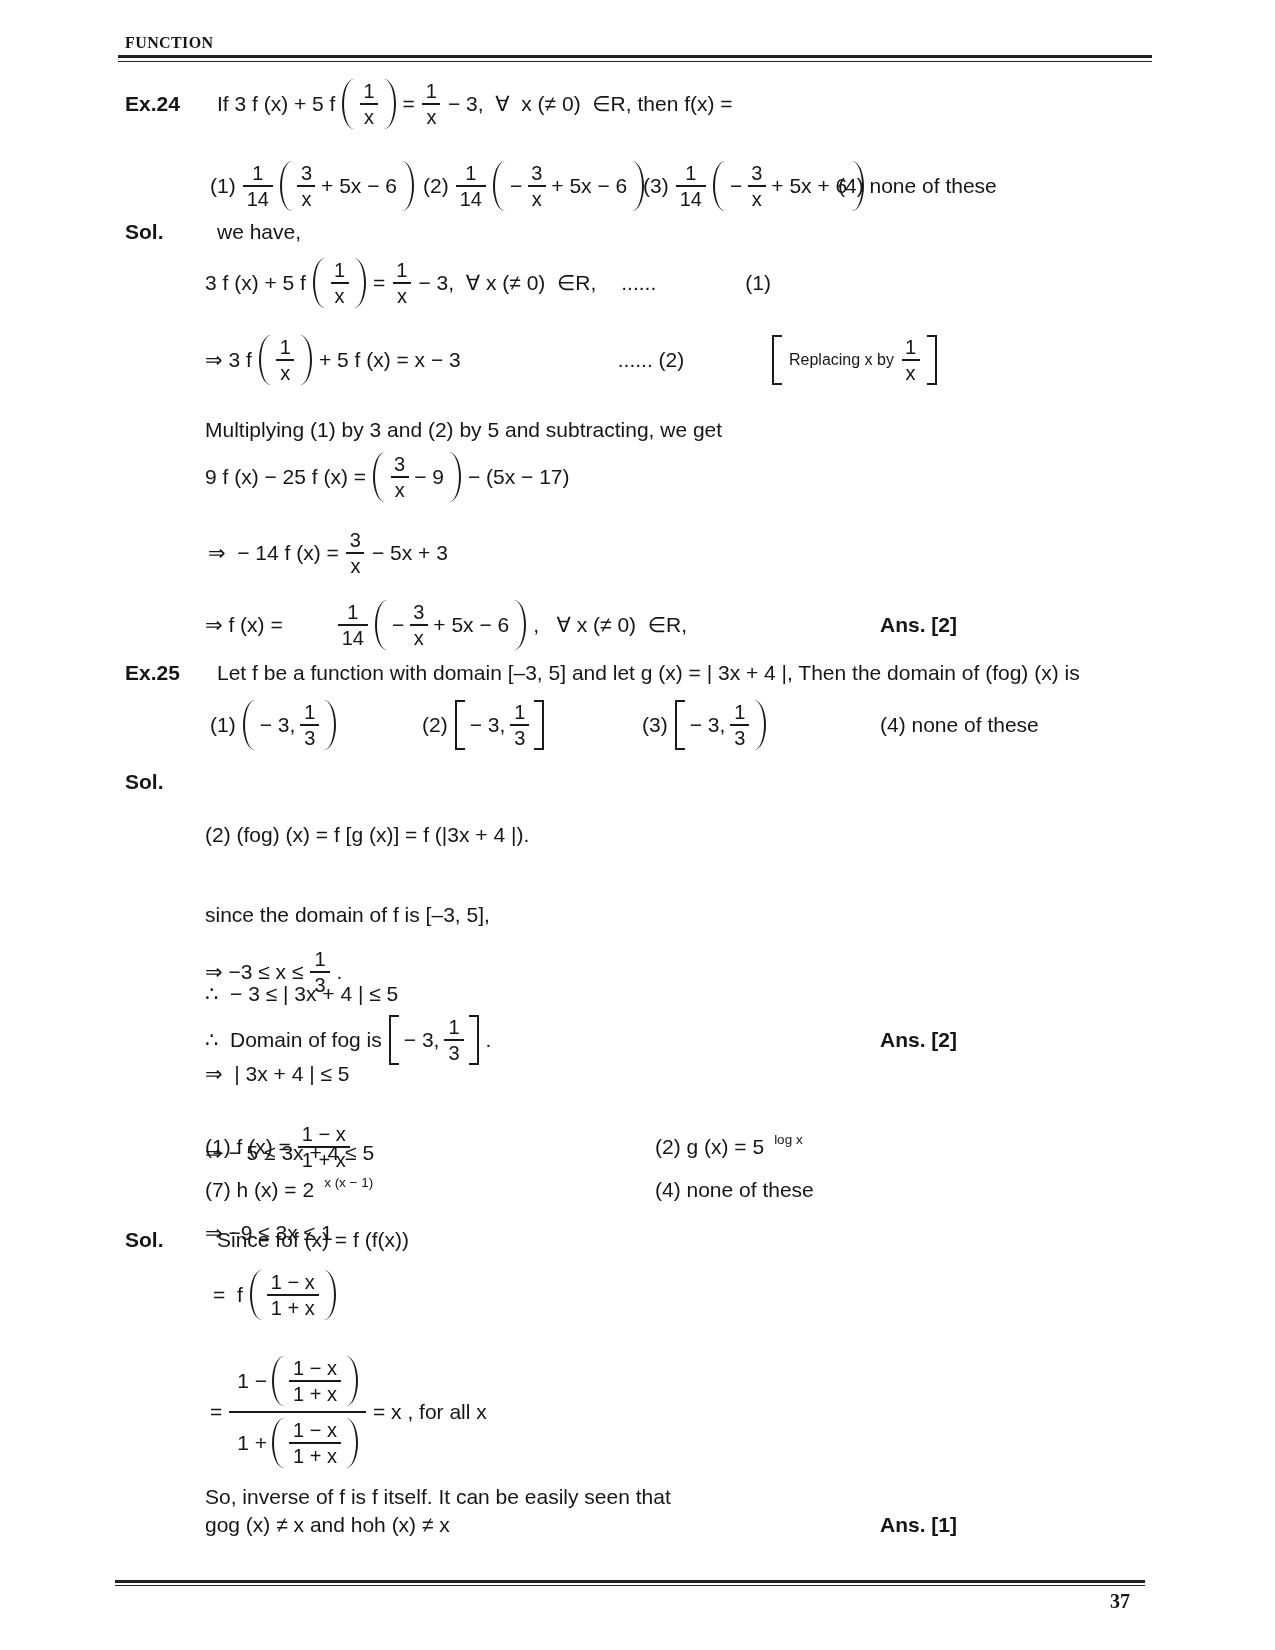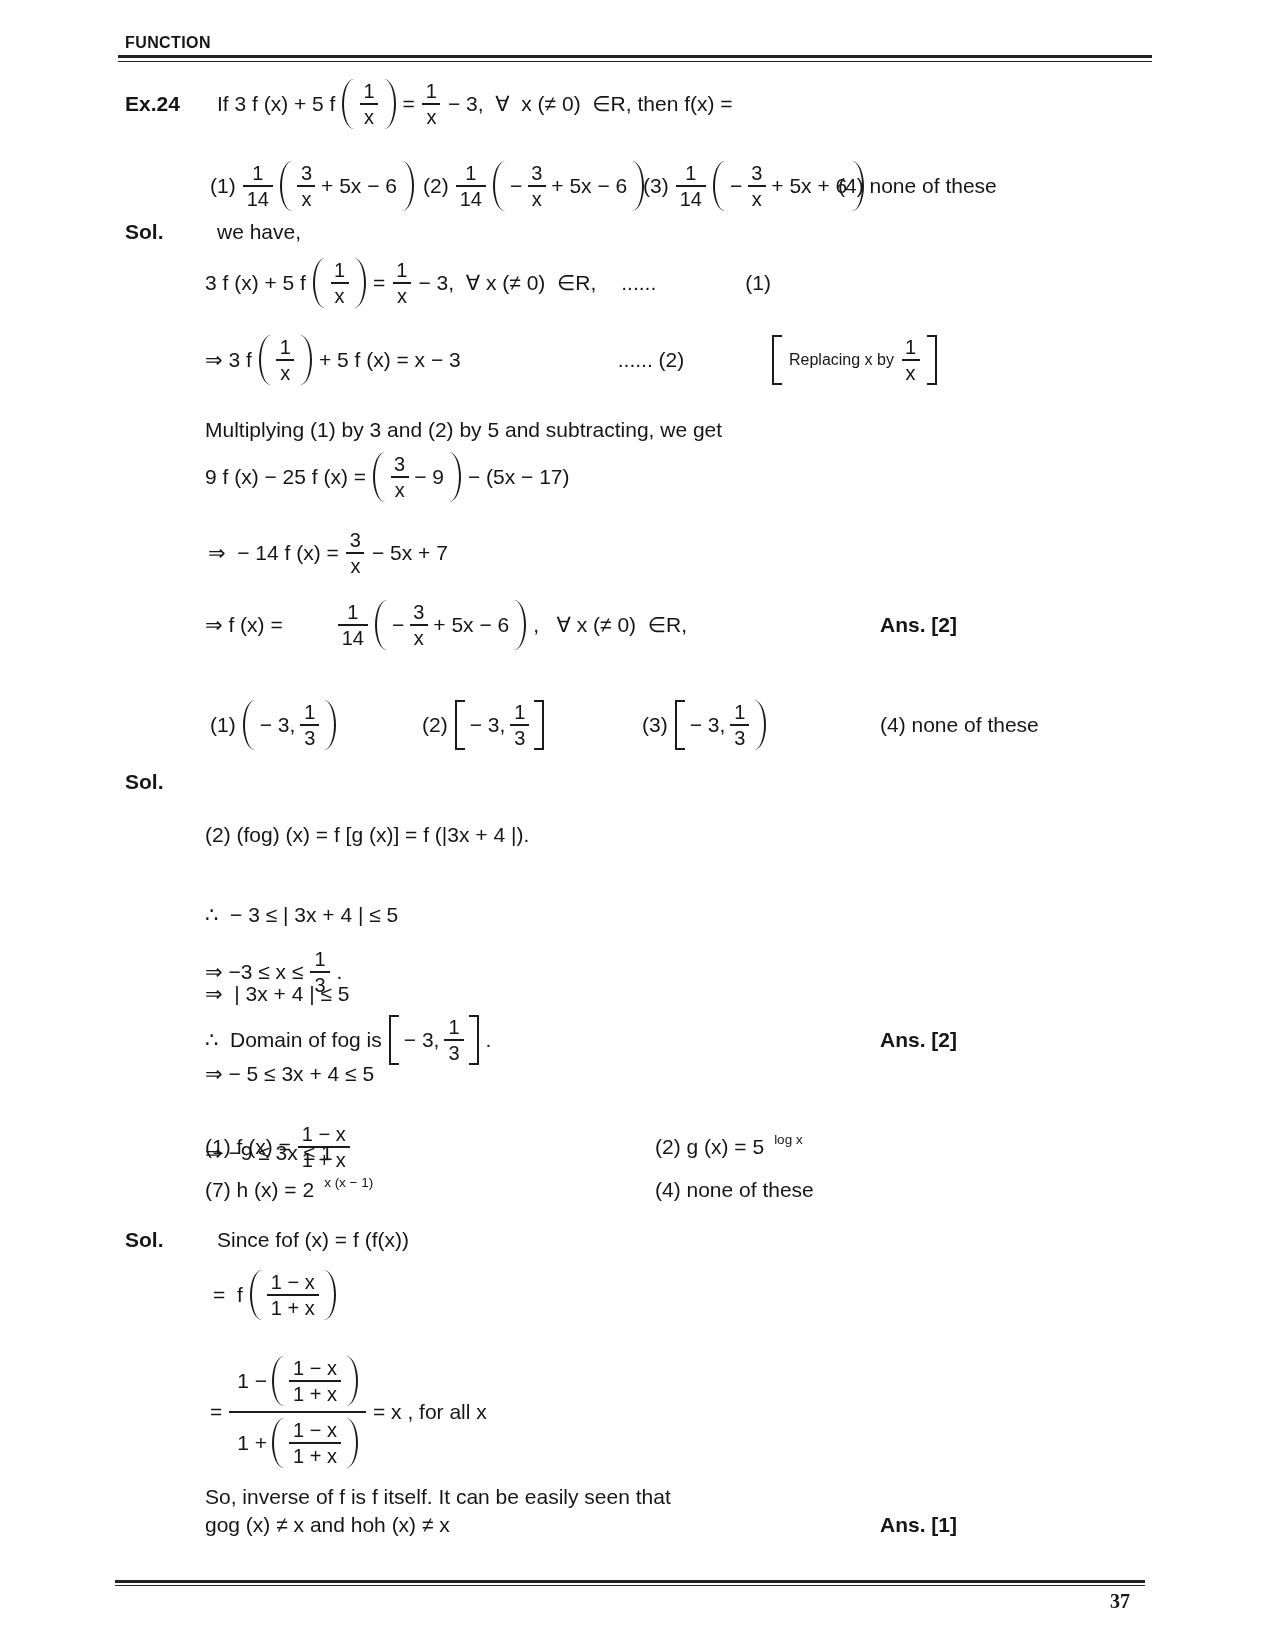--- a/index.html
+++ b/index.html
@@ -30,21 +30,21 @@
   .par.l{border-left:2.4px solid #1a1a1a;border-top-left-radius:100% 50%;border-bottom-left-radius:100% 50%;}
   .par.r{border-right:2.4px solid #1a1a1a;border-top-right-radius:100% 50%;border-bottom-right-radius:100% 50%;}
   .sq{align-self:stretch;width:8px;flex:0 0 auto;}
   .sq.l{border-left:2.4px solid #1a1a1a;border-top:2.4px solid #1a1a1a;border-bottom:2.4px solid #1a1a1a;}
   .sq.r{border-right:2.4px solid #1a1a1a;border-top:2.4px solid #1a1a1a;border-bottom:2.4px solid #1a1a1a;}
   
   .cfrac{display:inline-flex;flex-direction:column;align-items:center;flex:0 0 auto;}
   .cfrac .cn{display:inline-flex;align-items:center;gap:5px;padding:0 8px 5px;}
   .cfrac .cd{display:inline-flex;align-items:center;gap:5px;padding:5px 8px 0;border-top:2.2px solid #1a1a1a;}
   .sup{font-size:13.5px;display:inline-block;transform:translateY(-8px);margin-left:3px;}
-  .hdr-title{position:absolute;left:125px;top:34px;font-size:16px;font-weight:bold;letter-spacing:.4px;}
+  .hdr-title{position:absolute;left:125px;top:34px;font-size:16px;font-weight:bold;letter-spacing:.4px;font-family:Liberation Serif, serif;}
   .hdr-rule{position:absolute;left:118px;top:55px;width:1034px;height:3px;border-top:3px solid #222;border-bottom:1px solid #222;}
   .ftr-rule{position:absolute;left:115px;top:1580px;width:1030px;height:2px;border-top:3px solid #222;border-bottom:1px solid #2a2a2a;}
   .ftr-page{position:absolute;left:1000px;top:1590px;width:130px;text-align:right;
     font-family:"Liberation Serif", serif;font-weight:bold;font-size:20px;}
   .lines{position:absolute;left:205px;top:769px;line-height:26.5px;white-space:pre;}
   .dots1{margin-left:18px;}
   .num1{margin-left:82px;}
   .dots2{margin-left:150px;}
   .gap-coef{margin-left:48px;}
   .note-txt{font-size:16px;}
@@ -154,39 +154,43 @@
       <span class="frac"><span class="fn">3</span><span class="fd">x</span></span>
       <span>− 9</span>
       <span class="par r"></span>
     </span>
     <span>− (5x − 17)</span>
   </div>
 
   <div class="row" style="top:553px;left:208px">
     <span>⇒  − 14 f (x) =</span>
     <span class="frac"><span class="fn">3</span><span class="fd">x</span></span>
-    <span>− 5x + 7</span>
+    <span>− 5x + 3</span>
   </div>
 
   <div class="row" style="top:625px;left:205px">
     <span>⇒ f (x) =</span>
     <span class="frac gap-coef"><span class="fn">1</span><span class="fd">14</span></span>
     <span class="group">
       <span class="par l"></span>
       <span>−</span>
       <span class="frac"><span class="fn">3</span><span class="fd">x</span></span>
       <span>+ 5x − 6</span>
       <span class="par r"></span>
     </span>
     <span>,   ∀ x (≠ 0)  ∈R,</span>
   </div>
   <div class="row b" style="top:625px;left:880px">
     <span>Ans. [2]</span>
   </div>
 
+  <div class="row" style="top:673px;left:125px">
+    <span class="lbl">Ex.25</span>
+    <span>Let f be a function with domain [–3, 5] and let g (x) = | 3x + 4 |, Then the domain of (fog) (x) is</span>
+  </div>
 
   <div class="row" style="top:725px;left:210px">
     <span>(1)</span>
     <span class="group">
       <span class="par l"></span>
       <span>− 3,</span>
       <span class="frac"><span class="fn">1</span><span class="fd">3</span></span>
       <span class="par r"></span>
     </span>
   </div>
@@ -210,20 +214,21 @@
   </div>
   <div class="row" style="top:725px;left:880px">
     <span>(4) none of these</span>
   </div>
 
   <div class="row" style="top:782px;left:125px">
     <span class="lbl">Sol.</span>
   </div>
   <div class="lines">
     <div>(2) (fog) (x) = f [g (x)] = f (|3x + 4 |).</div>
+    <div>since the domain of f is [–3, 5],</div>
     <div>∴  − 3 ≤ | 3x + 4 | ≤ 5</div>
     <div>⇒  | 3x + 4 | ≤ 5</div>
     <div>⇒ − 5 ≤ 3x + 4 ≤ 5</div>
     <div>⇒ −9 ≤ 3x ≤ 1</div>
   </div>
 
   <div class="row" style="top:972px;left:205px">
     <span>⇒ −3 ≤ x ≤</span>
     <span class="frac"><span class="fn">1</span><span class="fd">3</span></span>
     <span>.</span>

